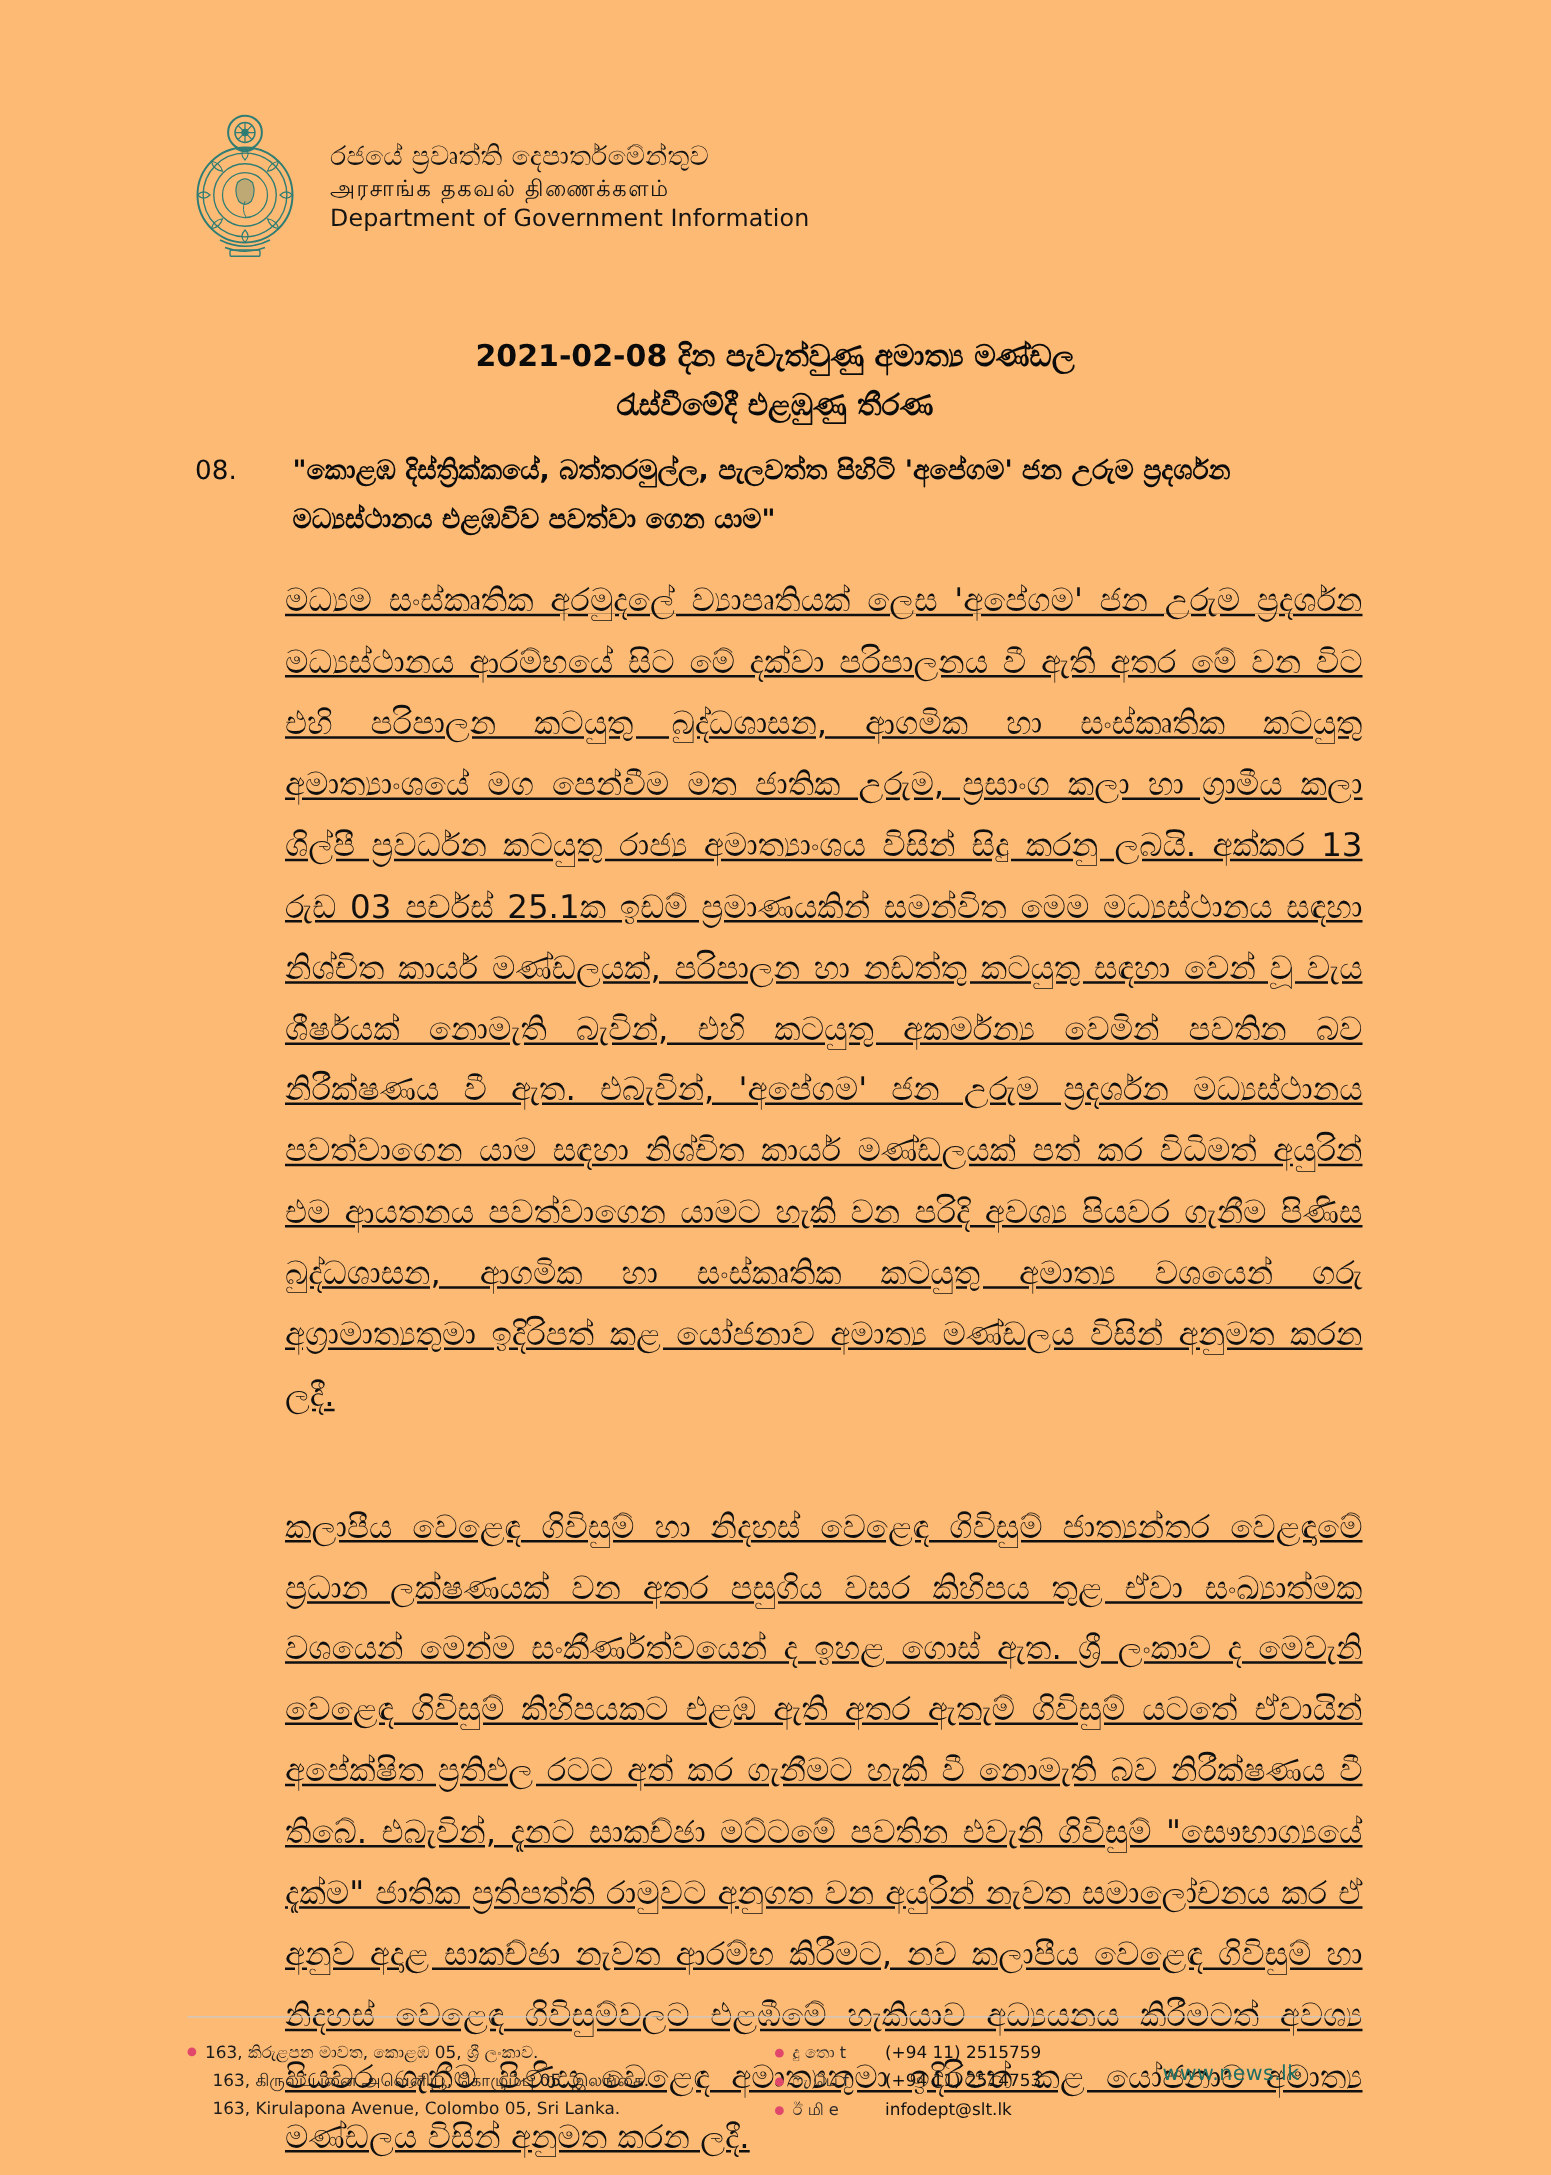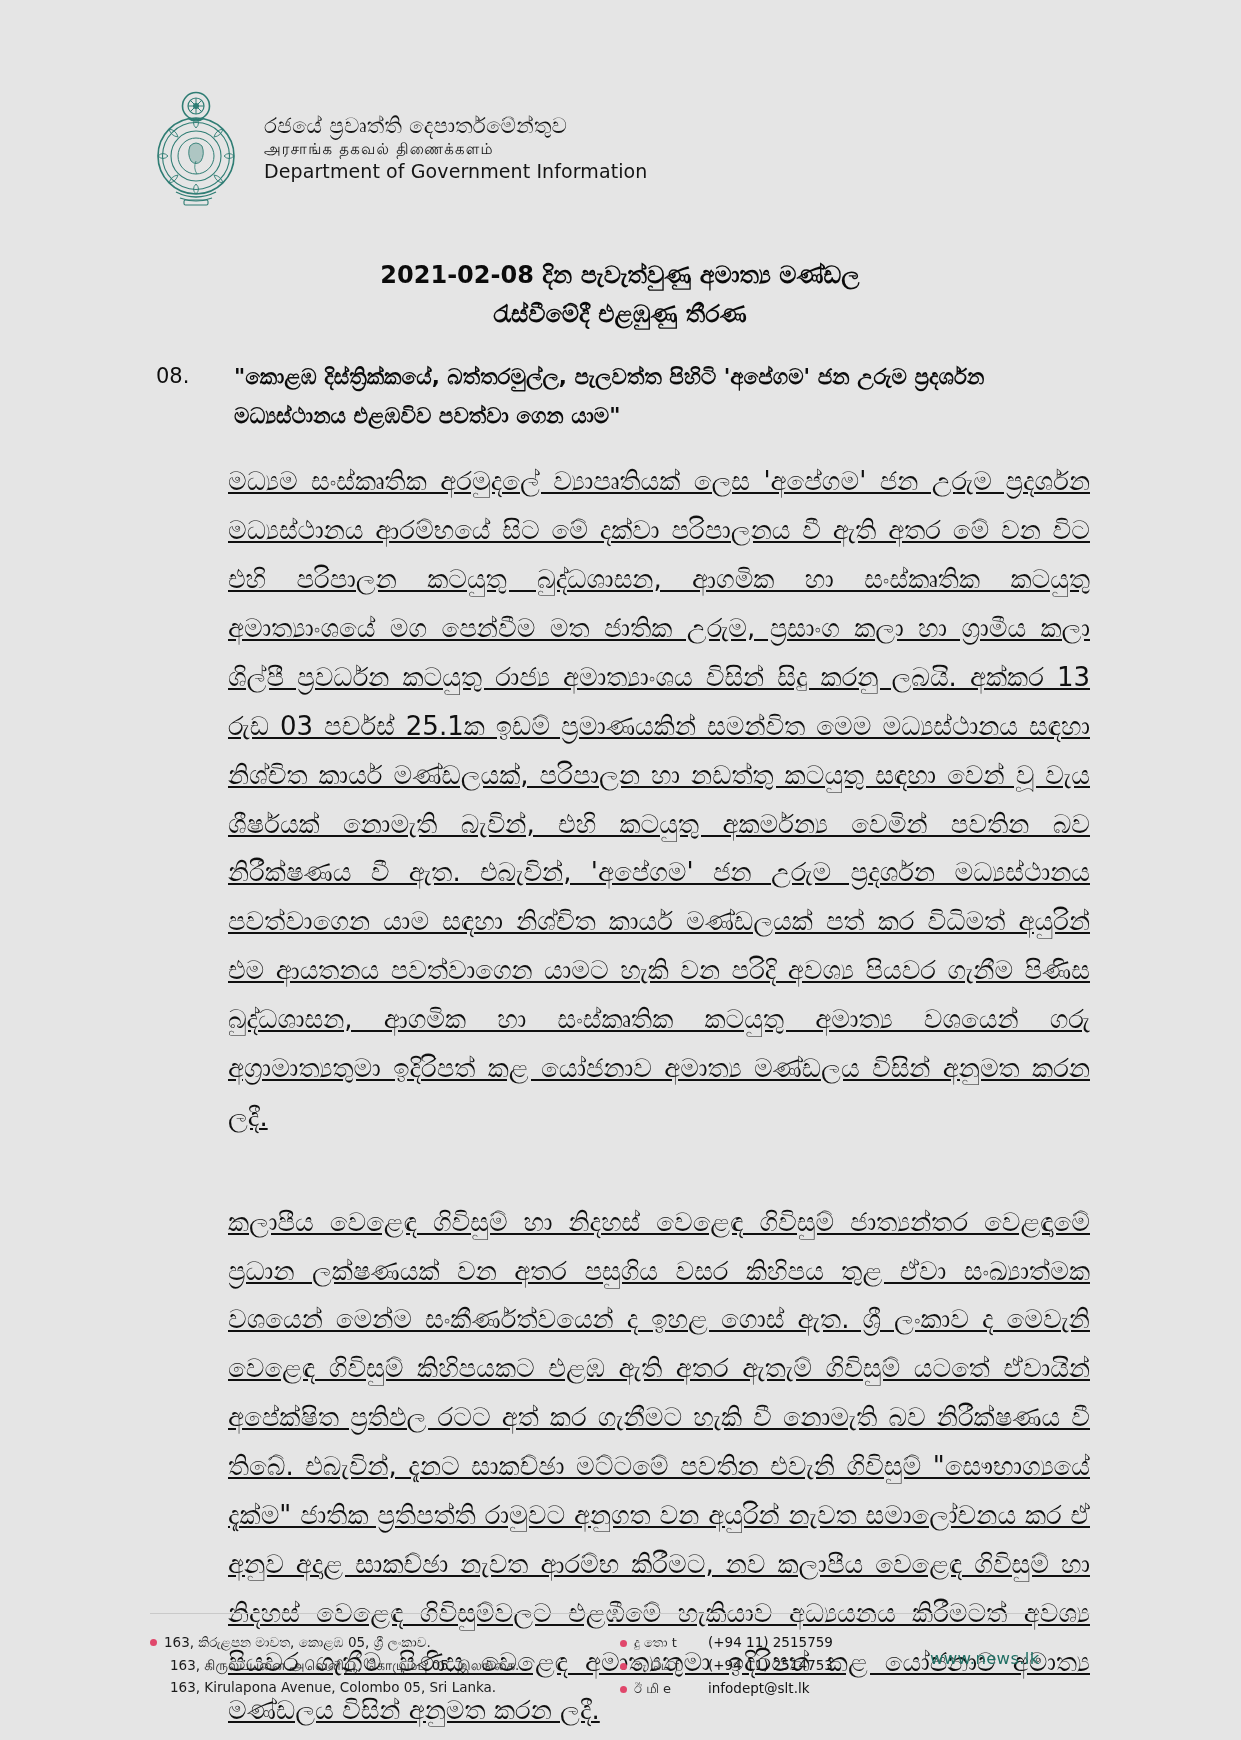--- a/index.html
+++ b/index.html
@@ -14,21 +14,21 @@
     color: #111111;
     position: relative;
     overflow: hidden;
   }
 
   .page {
     position: absolute;
     left: 0; top: 0;
     width: 1241px;
     height: 1740px;
-    background: #e5e5e5;
+    background: #fdba74;
   }
 
   
   .letterhead {
     position: absolute;
     left: 150px;
     top: 88px;
     display: flex;
     align-items: flex-start;
     gap: 22px;
@@ -44,33 +44,33 @@
   .org-line {
     color: #141414;
     white-space: nowrap;
     line-height: 1.30;
   }
   .org-si {
     font-size: 21.5px;
     letter-spacing: 0.2px;
   }
   .org-ta {
-    font-size: 15px;
+    font-size: 18px;
     letter-spacing: 1.2px;
   }
   .org-en {
     font-size: 19px;
     letter-spacing: 0.1px;
   }
 
   
   .doc-title {
     position: absolute;
     left: 150px;
-    top: 256px;
+    top: 266px;
     width: 940px;
     text-align: center;
     font-size: 24px;
     font-weight: 700;
     line-height: 1.62;
     color: #0b0b0b;
   }
   .doc-title .t-line { display: block; }
 
   

